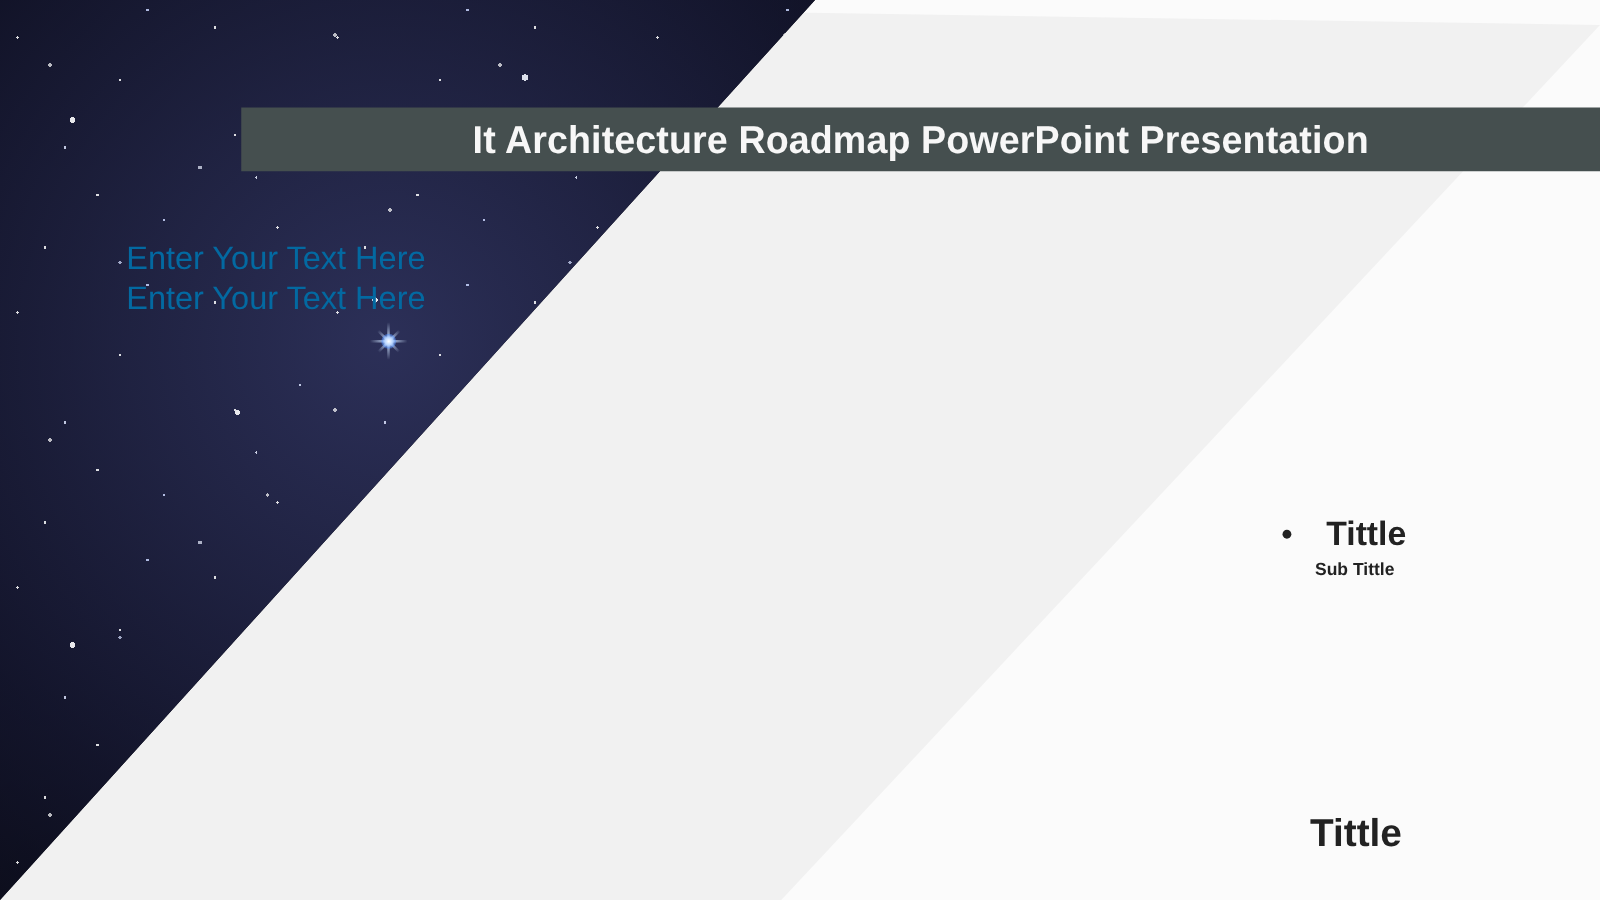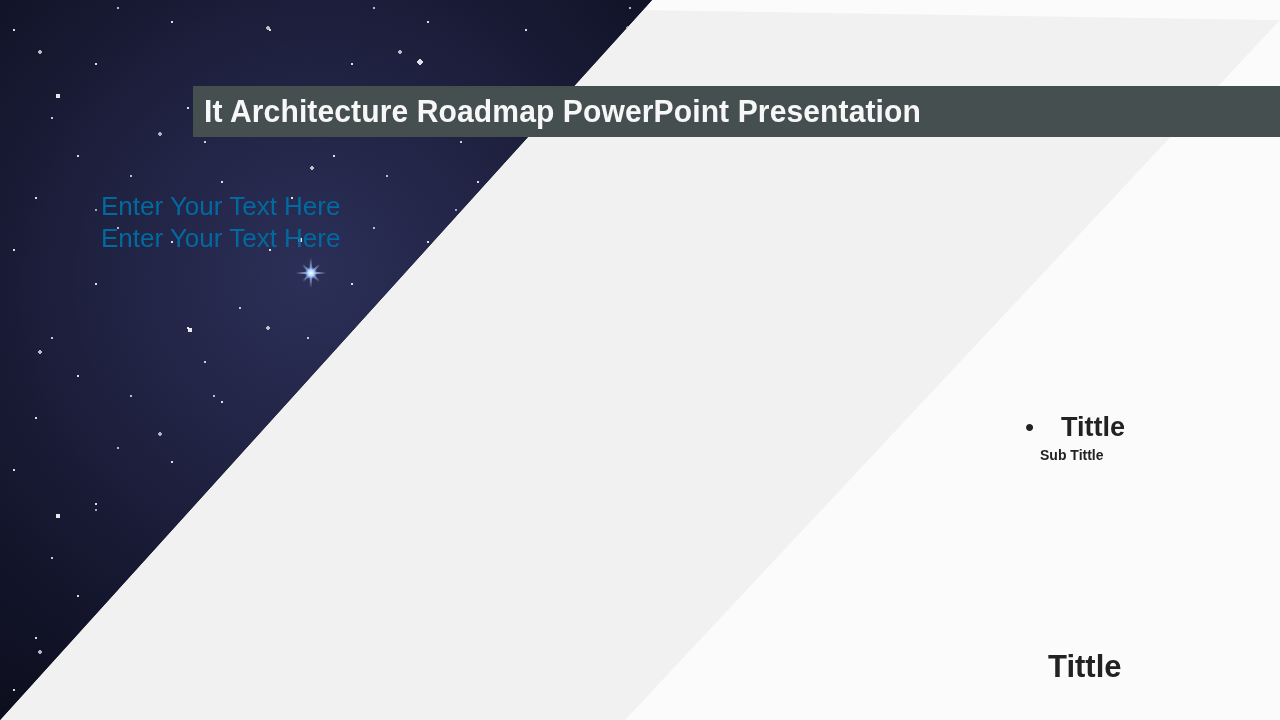--- a/index.html
+++ b/index.html
@@ -125,21 +125,21 @@
   
   #title-bar {
     position: absolute;
     left: 193px;
     top: 86px;
     width: 1087px;
     height: 51px;
     background: #454f4f;
     display: flex;
     align-items: center;
-    justify-content: flex-start;
+    justify-content: center;
   }
   #title-text {
     color: #f7f7f7;
     font-size: 31px;
     font-weight: bold;
     letter-spacing: 0.1px;
     white-space: nowrap;
     transform: scaleX(0.97);
   }
 
@@ -173,21 +173,21 @@
     text-align: left;
     padding-left: 5px;
   }
   #bullet-title {
     color: #222222;
     font-size: 27px;
     font-weight: bold;
     line-height: 1.08;
   }
   #sub-title {
-    margin-left: 20px;
+    margin-left: 32px;
     margin-top: 5px;
     color: #222222;
     font-size: 14px;
     font-weight: bold;
   }
   #lower-title {
     position: absolute;
     left: 1048px;
     top: 650px;
     color: #222222;

